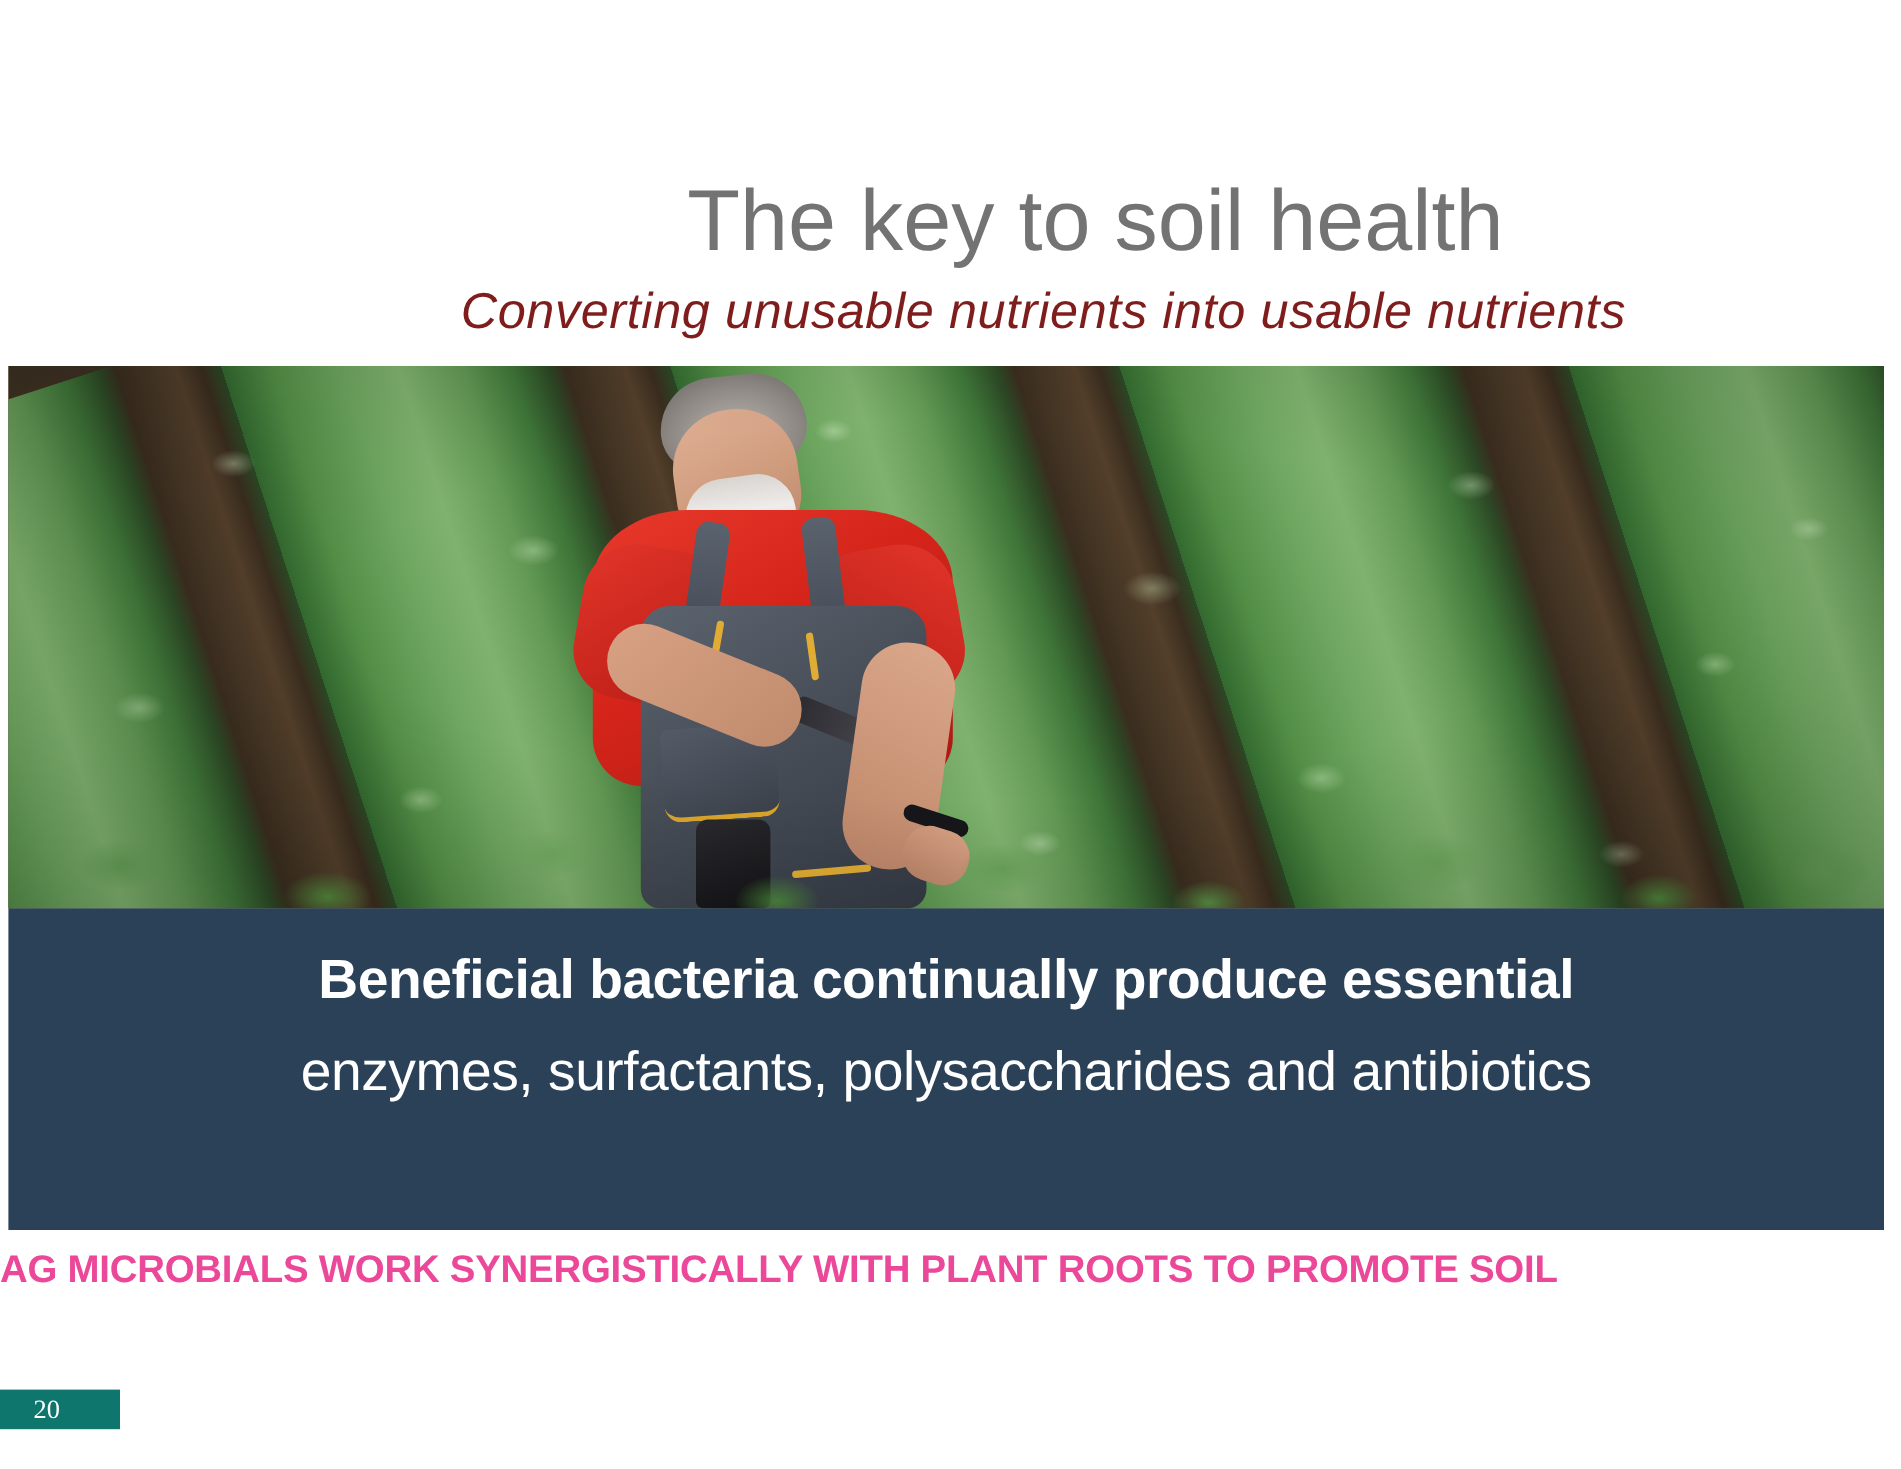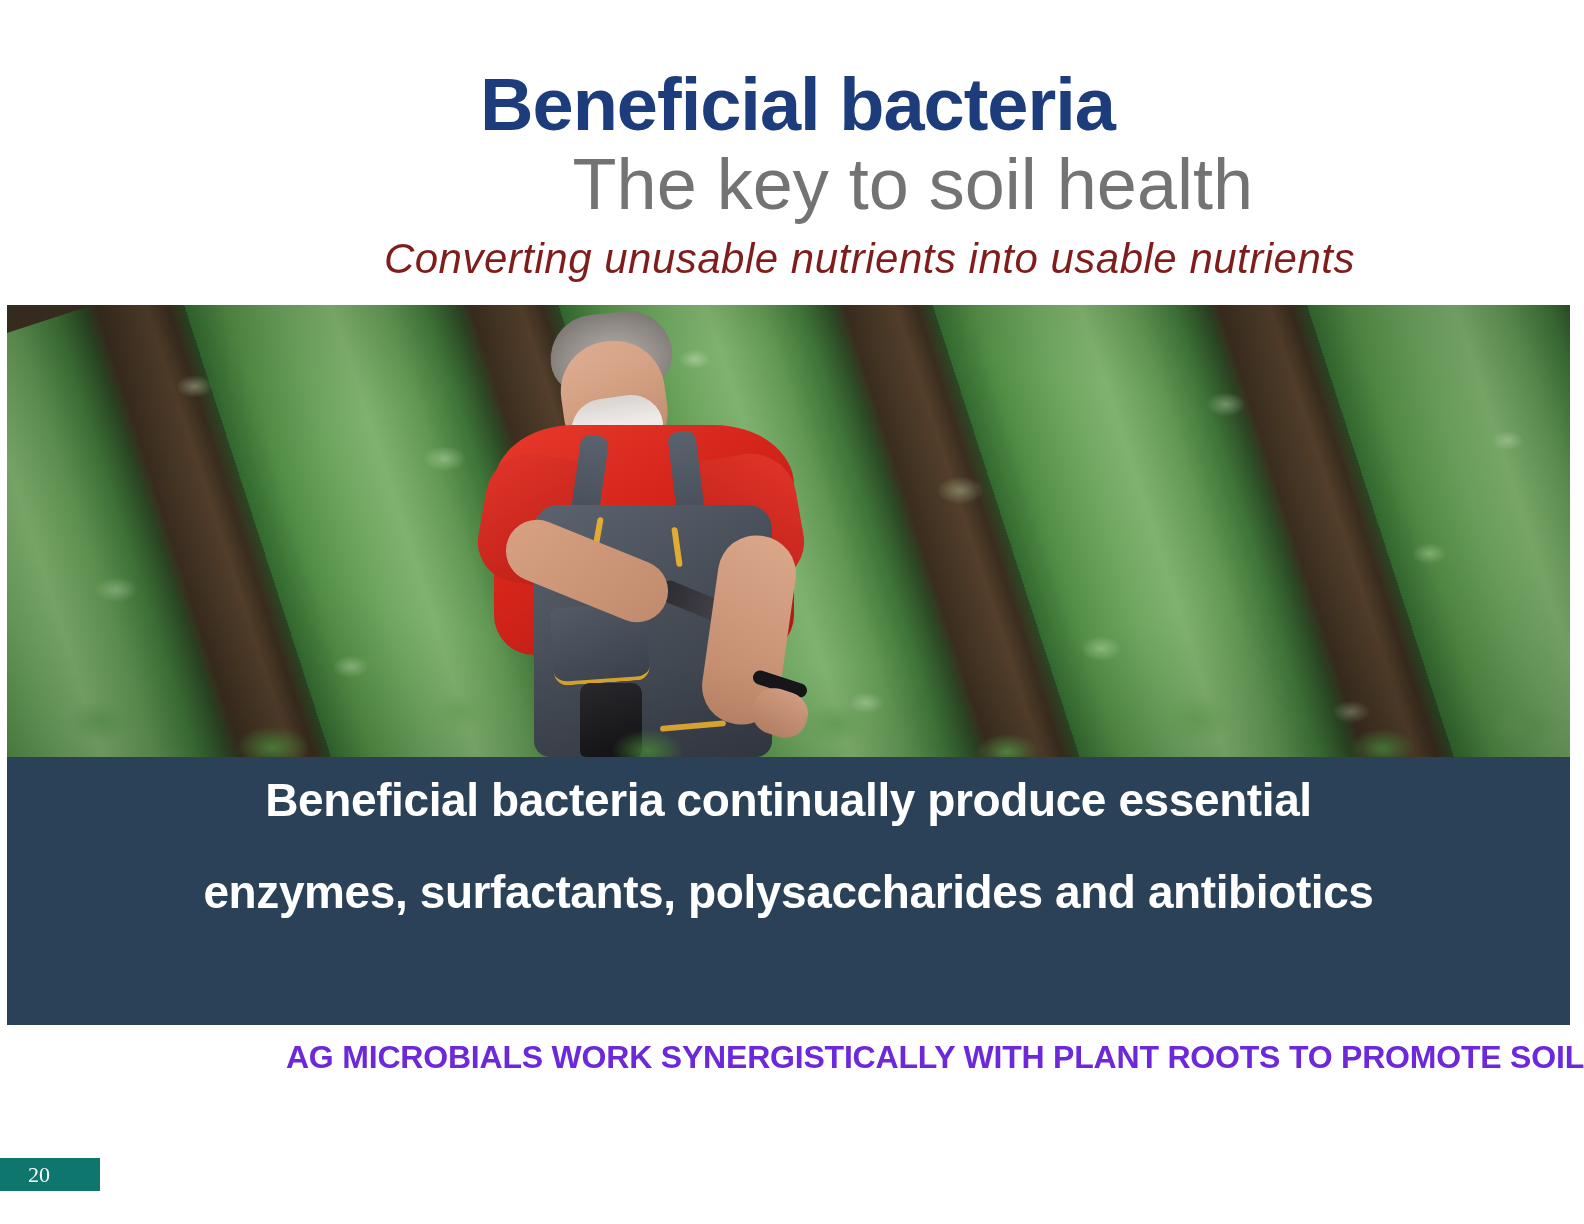--- a/index.html
+++ b/index.html
@@ -262,39 +262,39 @@
     position: absolute;
     left: 7px;
     top: 757px;
     width: 1563px;
     height: 268px;
     background: #2b4158;
     text-align: center;
     color: #ffffff;
   }
   .band-l1 {
-    position: absolute; left: 0; right: 0; top: 20px;
+    position: absolute; left: 0; right: 0; top: 36px;
     font-size: 46px; font-weight: bold; letter-spacing: -0.4px; line-height: 1.0;
   }
   .band-l2 {
     position: absolute; left: 0; right: 0; top: 112px;
-    font-size: 46px; font-weight: bold; letter-spacing: -0.4px; line-height: 1.0;
+    font-size: 46px; font-weight: normal; letter-spacing: -0.4px; line-height: 1.0;
   }
   .band-l3 {
     position: absolute; left: 0; right: 0; top: 186px;
     font-size: 44px; font-weight: 300; letter-spacing: 0px; line-height: 1.0;
   }
 
   
   .caption {
     position: absolute;
     left: 0; right: 0;
     top: 1036px;
-    text-align: right;
-    color: #6d28d9;
+    text-align: left;
+    color: #ec4899;
     font-size: 32px;
     font-weight: bold;
     letter-spacing: -0.2px;
     line-height: 1.33;
   }
   .caption div { white-space: nowrap; }
 
   
   .page-badge {
     position: absolute;
@@ -308,21 +308,20 @@
     line-height: 33px;
     padding-left: 28px;
     box-sizing: border-box;
     font-family: "Liberation Serif", serif;
   }
 </style>
 </head>
 <body>
 
 <div class="title-block">
-  <div class="title-line1">Beneficial bacteria</div>
   <div class="title-line2">The key to soil health</div>
   <div class="title-sub">Converting unusable nutrients into usable nutrients</div>
 </div>
 
 <div class="photo">
   <div class="photo-scene">
     <div class="rows"></div>
     <div class="leaf-texture"></div>
 
     <div class="farmer">

